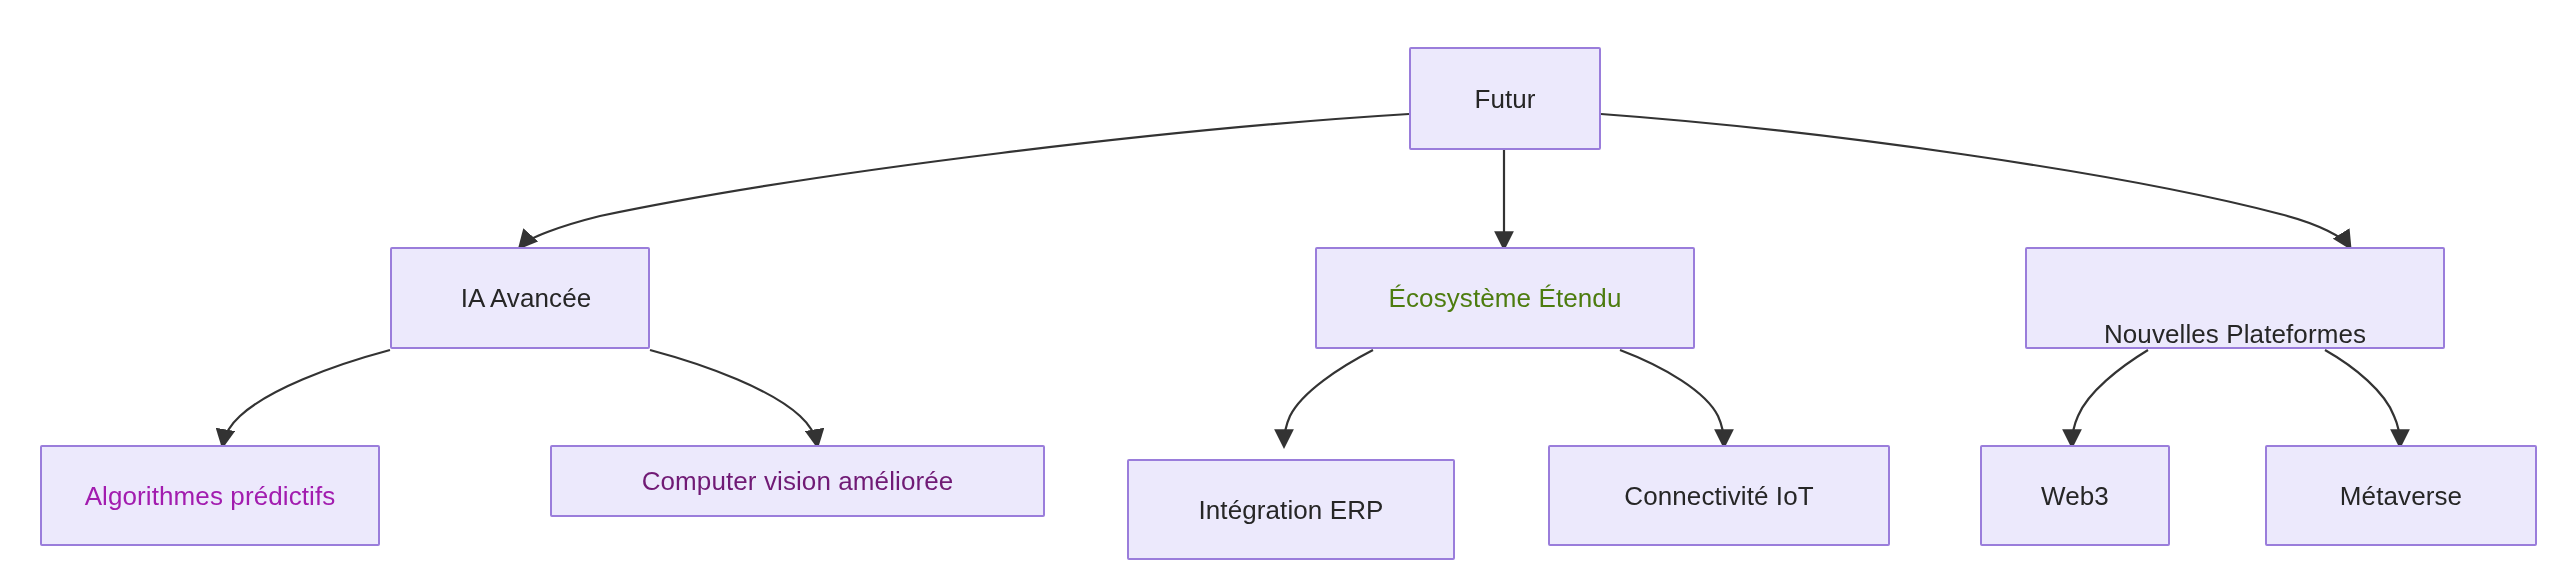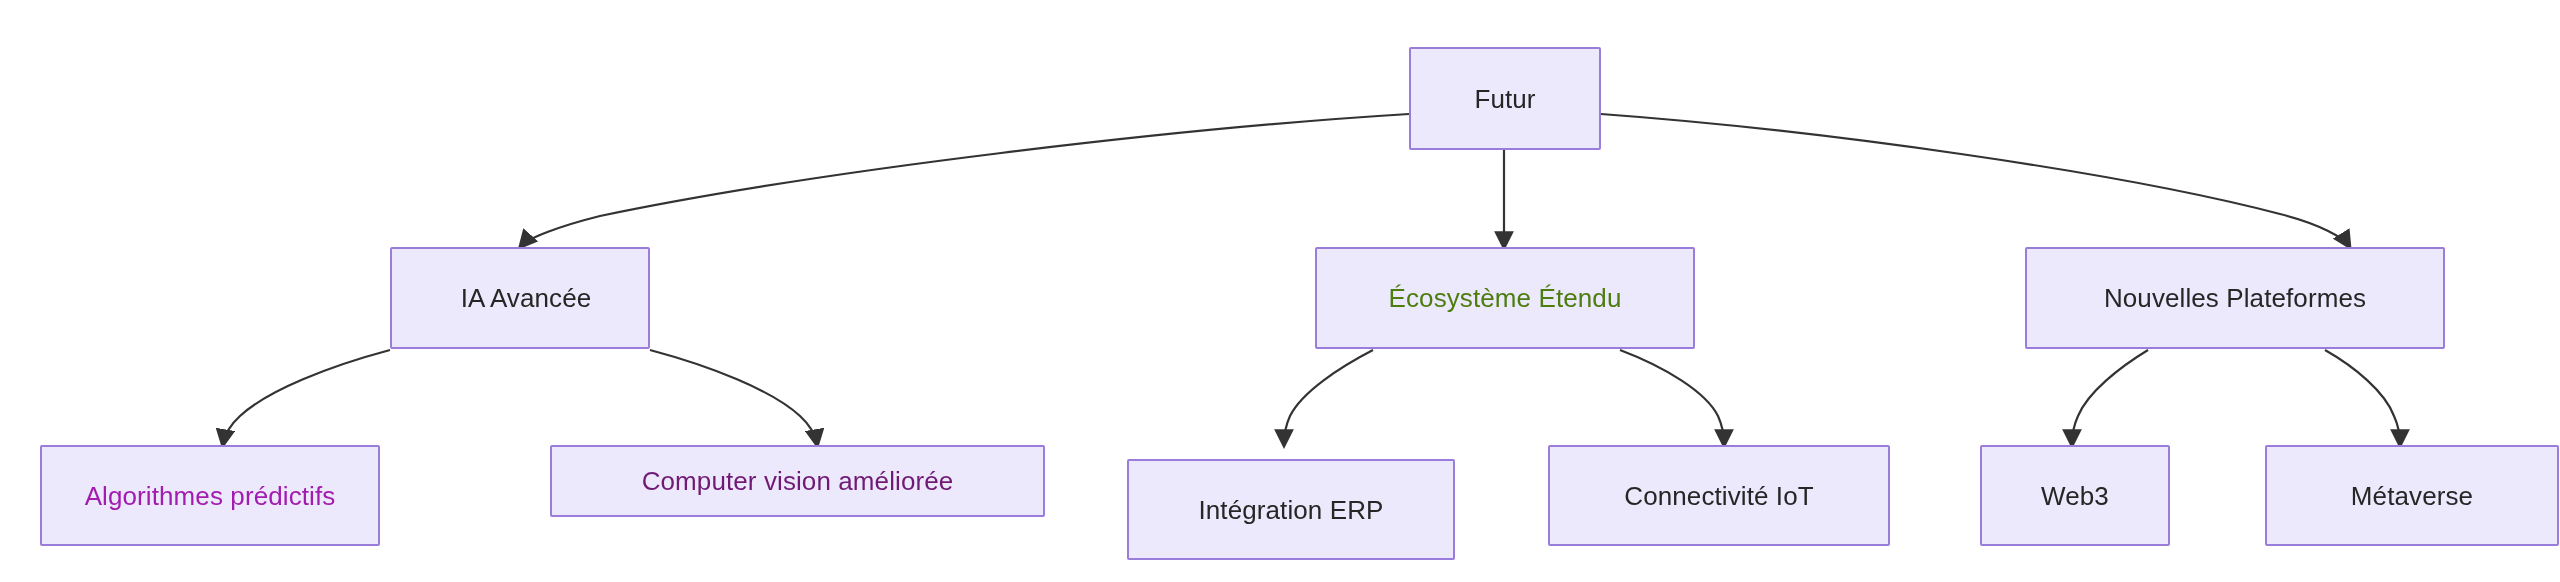--- a/index.html
+++ b/index.html
@@ -78,36 +78,36 @@
   <div id="node-layer">
       <div class="node" style="left: 1409px; top: 47px; width: 192px; height: 103px; background: rgb(236, 233, 252); border-color: rgb(154, 125, 219); color: rgb(38, 38, 38);">
         <span class="node-label">Futur</span>
       </div>
       <div class="node" style="left: 390px; top: 247px; width: 260px; height: 102px; background: rgb(236, 233, 252); border-color: rgb(154, 125, 219); color: rgb(38, 38, 38); padding-left: 12px;">
         <span class="node-label">IA Avancée</span>
       </div>
       <div class="node" style="left: 1315px; top: 247px; width: 380px; height: 102px; background: rgb(236, 233, 252); border-color: rgb(154, 125, 219); color: #4d7c0f;">
         <span class="node-label">Écosystème Étendu</span>
       </div>
-      <div class="node" style="left: 2025px; top: 247px; width: 420px; height: 102px; background: rgb(236, 233, 252); border-color: rgb(154, 125, 219); color: rgb(38, 38, 38);">
+      <div class="node" style="left: 2025px; top: 247px; width: 420px; height: 102px; background: rgb(236, 233, 252); border-color: rgb(154, 125, 219); color: rgb(38, 38, 38); align-items: flex-end;">
         <span class="node-label">Nouvelles Plateformes</span>
       </div>
       <div class="node" style="left: 40px; top: 445px; width: 340px; height: 101px; background: rgb(236, 233, 252); border-color: rgb(154, 125, 219); color: #a21caf;">
         <span class="node-label">Algorithmes prédictifs</span>
       </div>
       <div class="node" style="left: 550px; top: 445px; width: 495px; height: 72px; background: rgb(236, 233, 252); border-color: rgb(154, 125, 219); color: #701a75;">
         <span class="node-label">Computer vision améliorée</span>
       </div>
       <div class="node" style="left: 1127px; top: 459px; width: 328px; height: 101px; background: rgb(236, 233, 252); border-color: rgb(154, 125, 219); color: rgb(38, 38, 38);">
         <span class="node-label">Intégration ERP</span>
       </div>
       <div class="node" style="left: 1548px; top: 445px; width: 342px; height: 101px; background: rgb(236, 233, 252); border-color: rgb(154, 125, 219); color: rgb(38, 38, 38);">
         <span class="node-label">Connectivité IoT</span>
       </div>
       <div class="node" style="left: 1980px; top: 445px; width: 190px; height: 101px; background: rgb(236, 233, 252); border-color: rgb(154, 125, 219); color: rgb(38, 38, 38);">
         <span class="node-label">Web3</span>
       </div>
-      <div class="node" style="left: 2265px; top: 445px; width: 294px; height: 101px; background: rgb(236, 233, 252); border-color: rgb(154, 125, 219); color: rgb(38, 38, 38);">
+      <div class="node" style="left: 2265px; top: 445px; width: 272px; height: 101px; background: rgb(236, 233, 252); border-color: rgb(154, 125, 219); color: rgb(38, 38, 38);">
         <span class="node-label">Métaverse</span>
       </div>
     </div>
 
 </div>
 
 </body></html>

